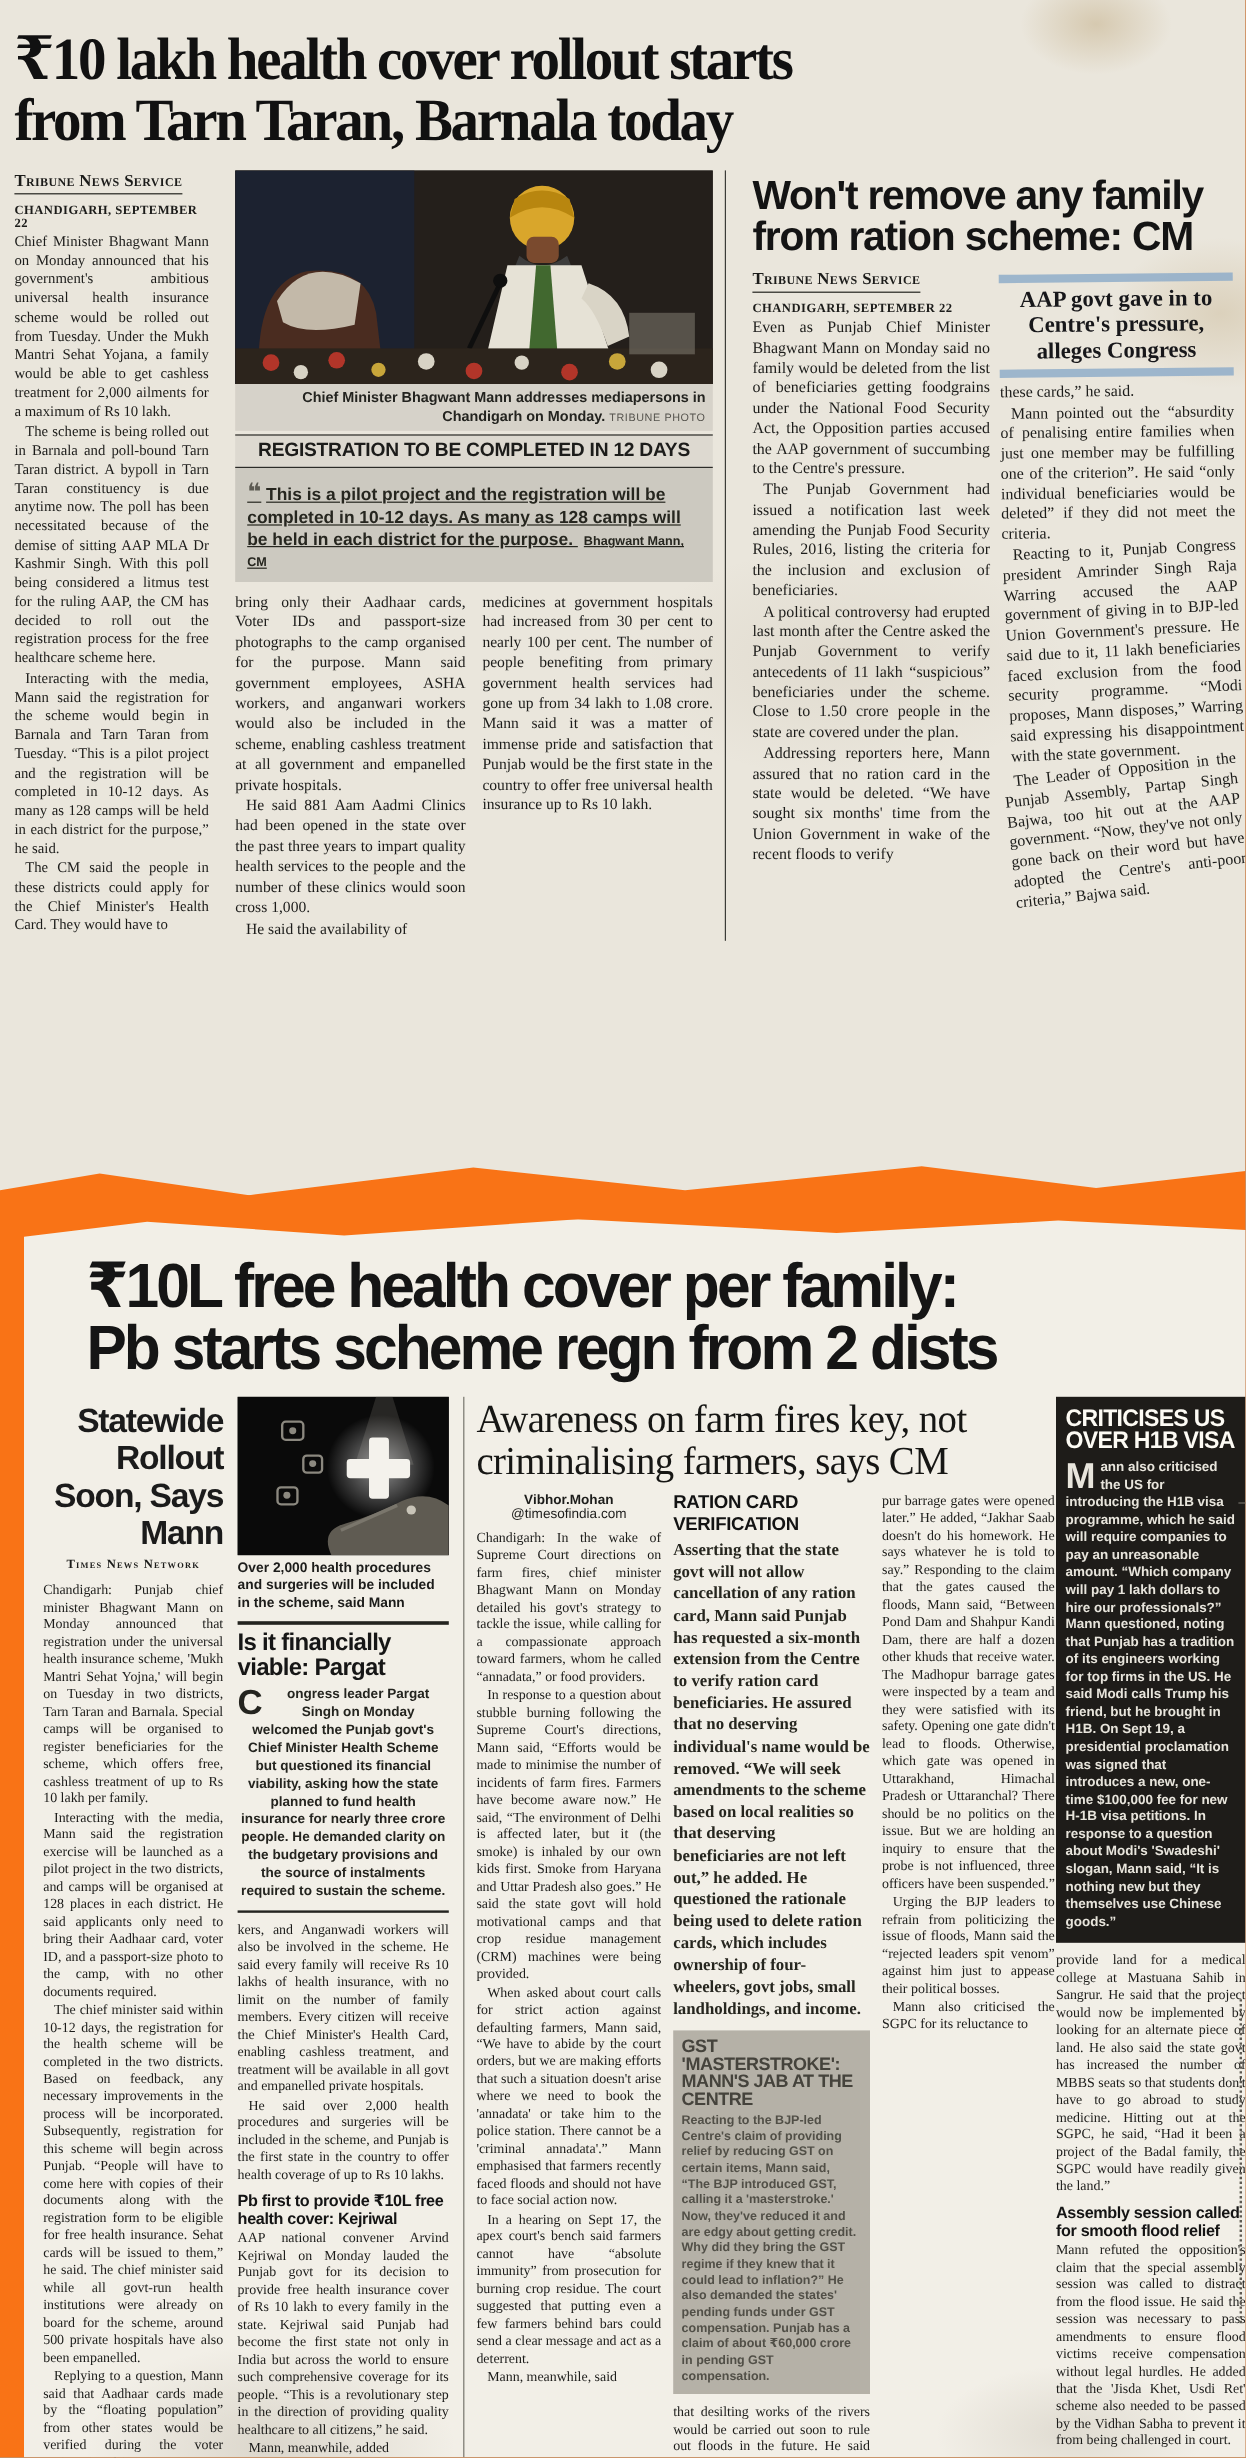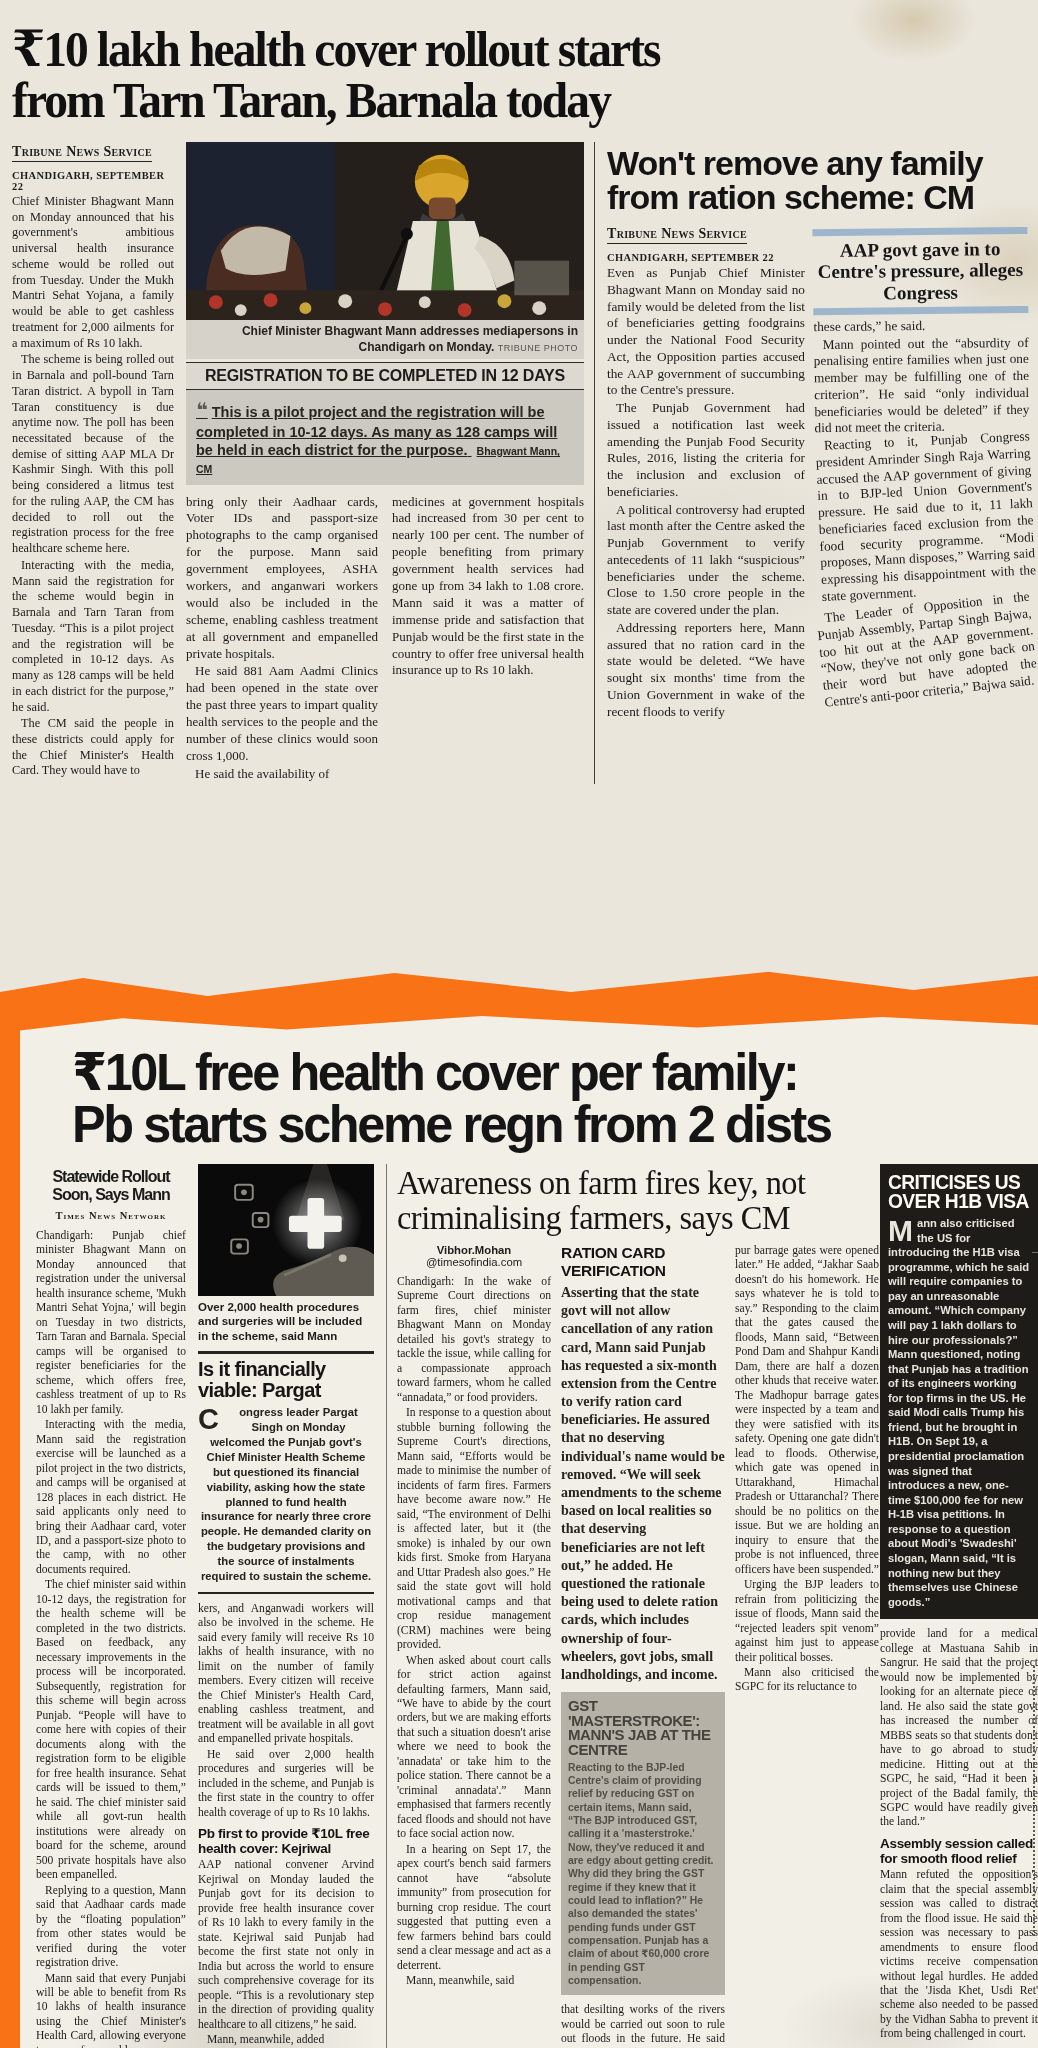--- a/index.html
+++ b/index.html
@@ -31,21 +31,21 @@
   .byline{font-variant:small-caps;font-weight:bold;font-size:14px;letter-spacing:.3px;
           border-bottom:1.5px solid #24241f;display:inline-block;padding-bottom:1px;margin-bottom:8px;}
   .dateline{font-weight:bold;font-size:10.5px;letter-spacing:.4px;margin-bottom:2px;}
   .body-text{font-size:12.3px;line-height:1.28;text-align:justify;}
   .body-text p{margin:0 0 1px 0;text-indent:9px;}
   .body-text p:first-child{text-indent:0;}
   .body-text.md{font-size:13.3px;line-height:1.26;}
   .body-text.sm{font-size:11.6px;line-height:1.25;}
 
   
-  .top-body{display:flex;gap:12px;}
+  .top-body{display:flex;gap:22px;}
   .tcol1{width:162px;flex:none;}
   .tmid{width:398px;flex:none;border-right:1.5px solid #3c3c38;padding-right:10px;}
   .tright{flex:1;min-width:0;}
   .photo1{width:100%;height:178px;background:#241f1b;}
   .photo1 svg{display:block;width:100%;height:100%;}
   .caption1{background:#d6d2c9;font-family:"Liberation Sans","DejaVu Sans",sans-serif;
             font-size:12px;line-height:1.3;font-weight:bold;color:#23231f;padding:4px 6px;text-align:right;}
   .caption1 .credit{font-weight:normal;font-size:9px;letter-spacing:.5px;color:#55534d;}
   .reg-strip{border-top:1.5px solid #2c2c28;border-bottom:1.5px solid #2c2c28;margin-top:3px;
              font-family:"Liberation Sans","DejaVu Sans",sans-serif;font-weight:bold;font-size:16px;
@@ -67,21 +67,21 @@
   .sb-text p:nth-child(3){transform:rotate(-2deg);transform-origin:left top;}
   .sb-text p:nth-child(4){transform:rotate(-5.5deg) translate(-2px,4px);transform-origin:left top;}
 
   
   .bot-body{display:flex;gap:12px;}
   .bcol1{width:150px;flex:none;}
   .bcol2{width:176px;flex:none;}
   .cm-block{width:482px;flex:none;border-left:1px solid #77756d;padding-left:10px;box-sizing:border-box;}
   .bcol6{width:158px;flex:none;}
   h3.statewide{margin:4px 0 6px 0;font-family:"Liberation Sans","DejaVu Sans",sans-serif;
-               font-weight:bold;font-size:16px;line-height:1.12;letter-spacing:-1px;text-align:center;color:#1b1b1b;}
+               font-weight:bold;font-size:28px;line-height:1.12;letter-spacing:-1px;text-align:right;color:#1b1b1b;}
   .tnn{font-variant:small-caps;font-weight:bold;font-size:10.5px;letter-spacing:1px;text-align:center;margin:2px 0 8px;}
   .photo2{width:100%;height:132px;background:#0b0b0b;}
   .photo2 svg{display:block;width:100%;height:100%;}
   .caption2{font-family:"Liberation Sans","DejaVu Sans",sans-serif;font-weight:bold;font-size:11.5px;
             line-height:1.25;color:#1c1c1a;margin:4px 0 8px;}
   .viable{border-top:3px solid #23231f;border-bottom:2px solid #23231f;padding:5px 0 8px;margin-bottom:8px;}
   .viable h4{margin:0 0 4px 0;font-family:"Liberation Sans","DejaVu Sans",sans-serif;
              font-weight:bold;font-size:20px;line-height:1.05;letter-spacing:-.6px;color:#161616;}
   .viable-text p, .ration-text p, .gst-box p, .crit-text p{margin:0;}
   .viable-text{font-family:"Liberation Sans","DejaVu Sans",sans-serif;font-size:11.3px;line-height:1.32;

